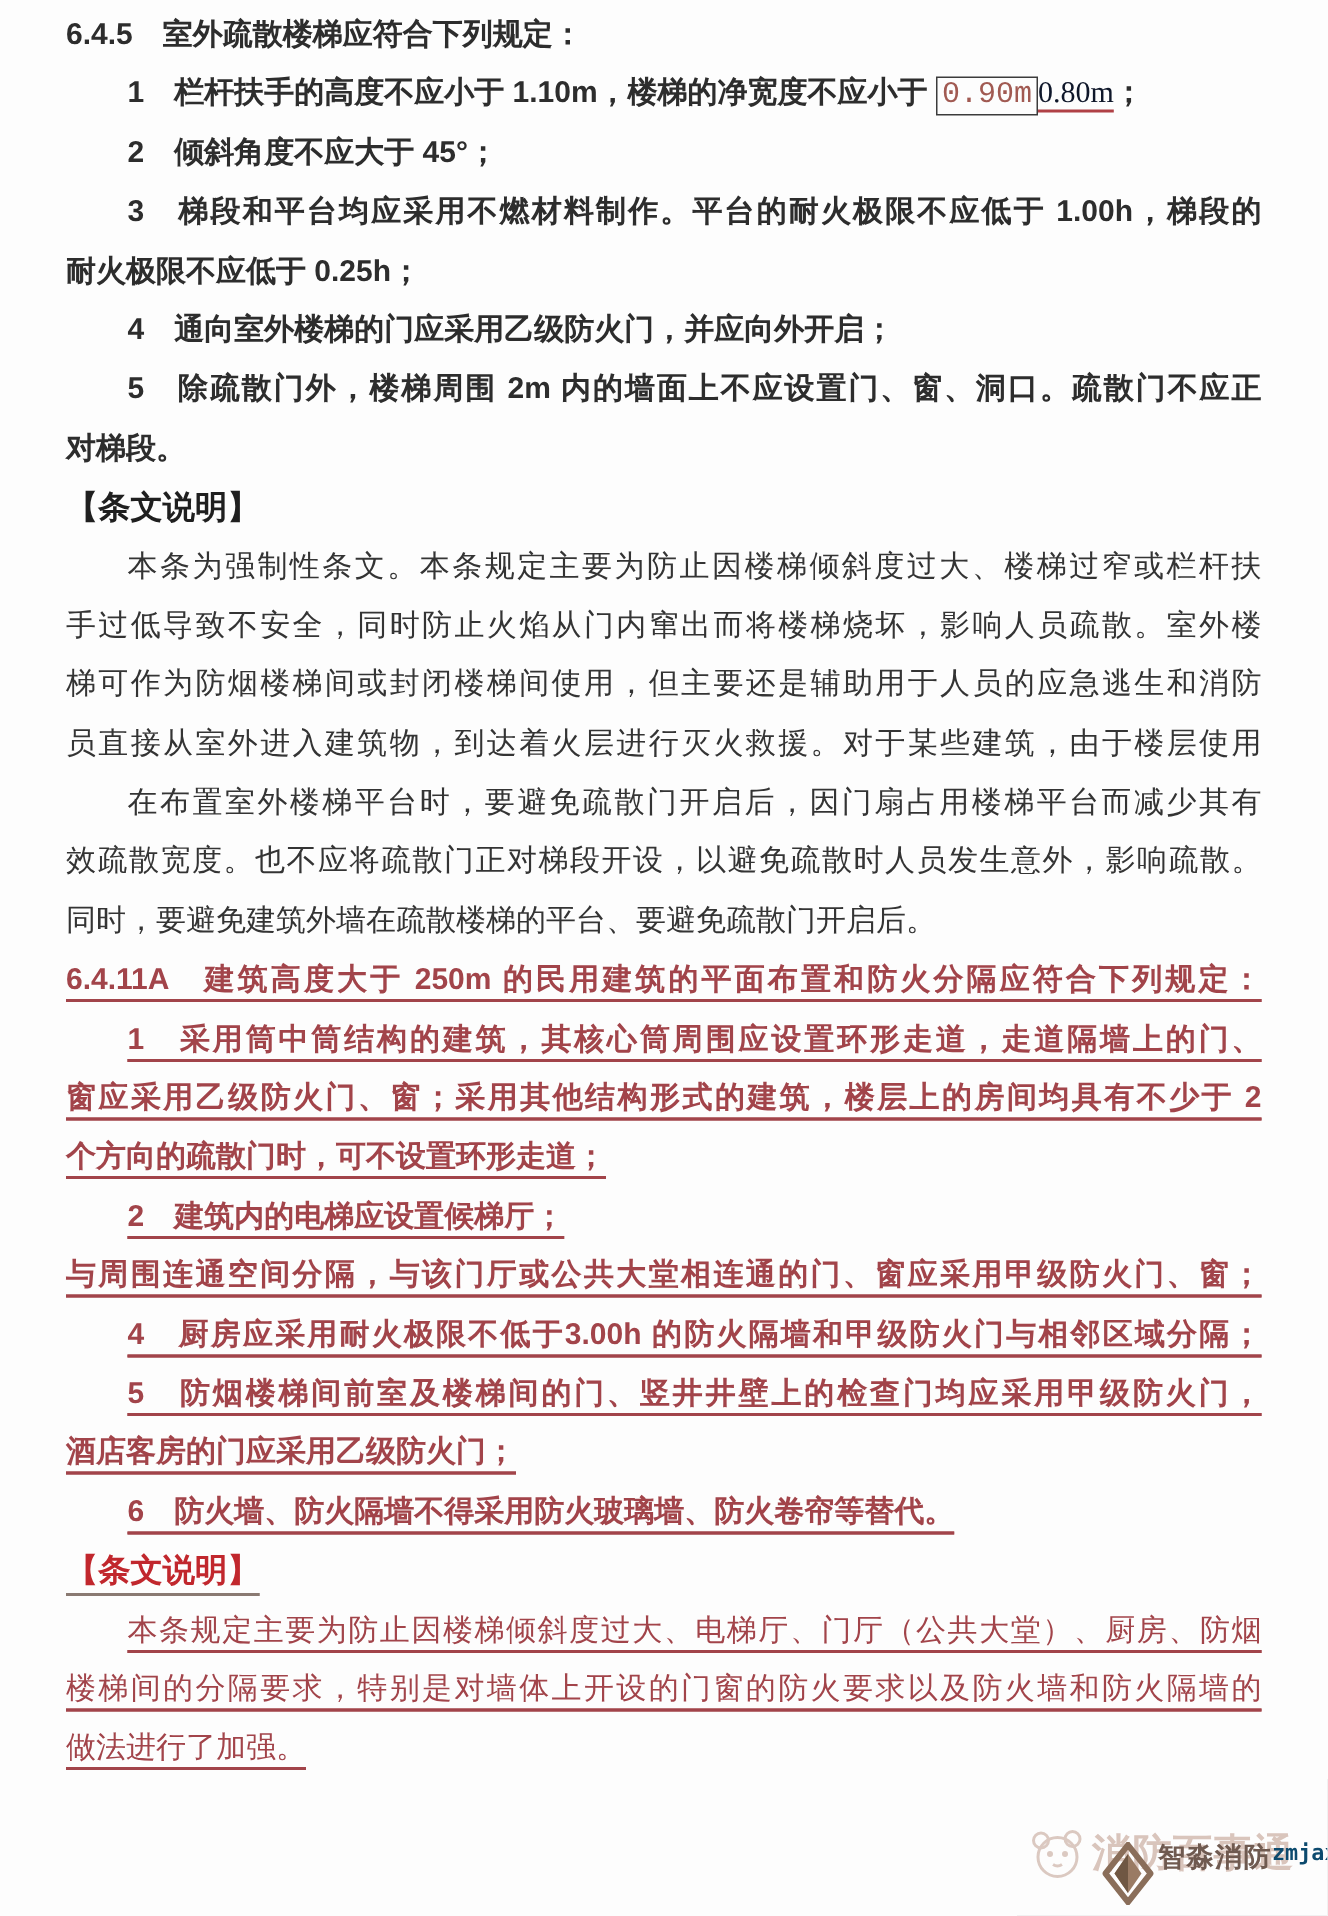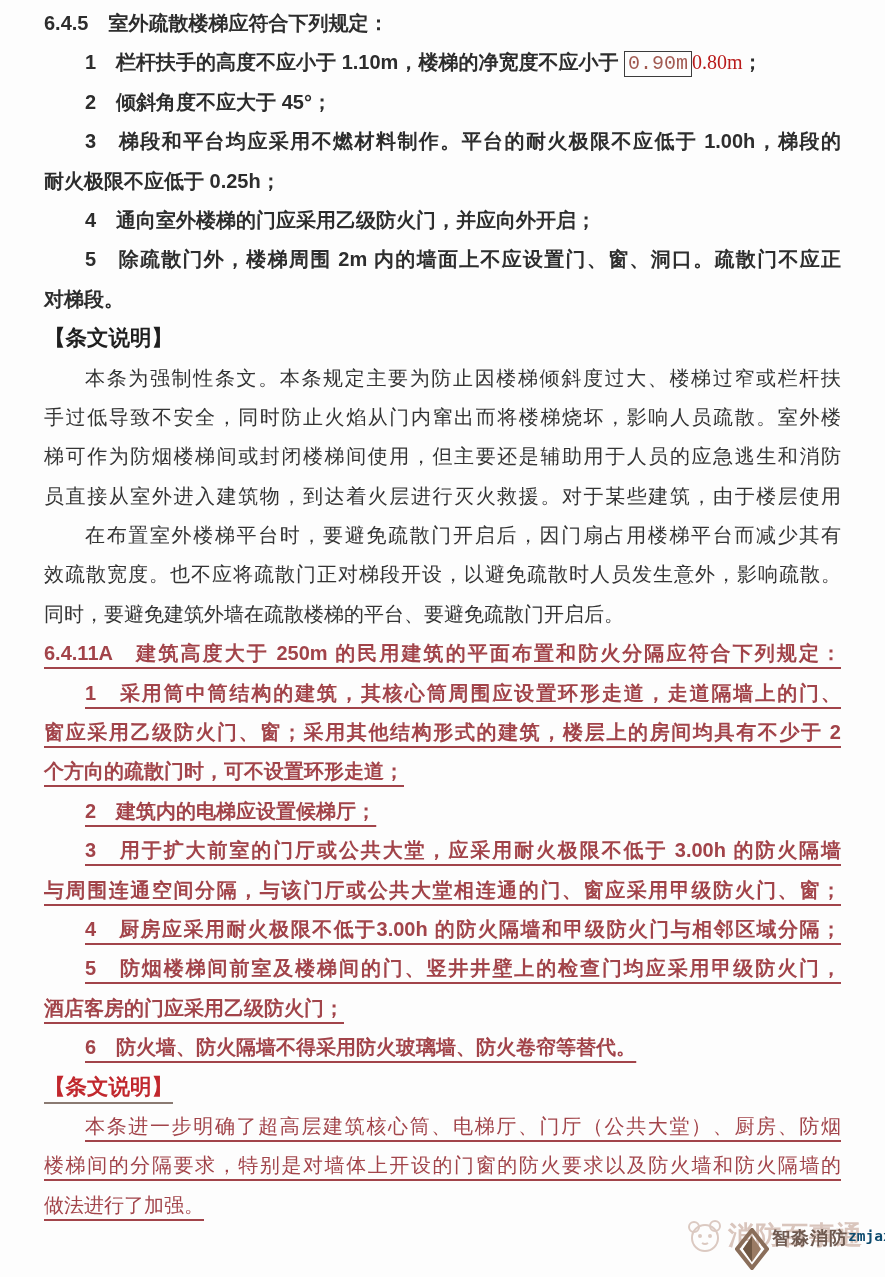--- a/index.html
+++ b/index.html
@@ -64,23 +64,24 @@
     display:inline-block;
     line-height:1.2;
     padding:0 3px;
     border:1.5px solid #3c3c3c;
     color:#a15a52;
     font-family:Liberation Mono, monospace;
     font-weight:normal;
   }
   
   .new{
-    color:#b91c1c;
+    color:#0f172a;
     font-family:"Liberation Serif","DejaVu Serif",serif;
     font-weight:normal;
+    text-decoration:underline;
     text-decoration-color:#b04146;
     text-decoration-thickness:1.5px;
     text-underline-offset:5px;
   }
   
   .watermark{position:absolute;right:4px;bottom:0;width:200px;height:62px;pointer-events:none;}
   .wm-light{
     position:absolute;left:0;top:2px;
     display:flex;align-items:center;gap:3px;
     color:#d6bfb6;opacity:.9;
@@ -123,28 +124,27 @@
       <div class="line s fill"><span class="seg">梯可作为防烟楼梯间或封闭楼梯间使用，但主要还是辅助用于人员的应急逃生和消防</span></div>
       <div class="line s fill"><span class="seg">员直接从室外进入建筑物，到达着火层进行灭火救援。对于某些建筑，由于楼层使用</span></div>
       <div class="line s ind fill"><span class="seg">在布置室外楼梯平台时，要避免疏散门开启后，因门扇占用楼梯平台而减少其有</span></div>
       <div class="line s fill"><span class="seg">效疏散宽度。也不应将疏散门正对梯段开设，以避免疏散时人员发生意外，影响疏散。</span></div>
       <div class="line s"><span class="seg">同时，要避免建筑外墙在疏散楼梯的平台、要避免疏散门开启后。</span></div>
       <div class="line r fill"><span class="seg">6.4.11A　建筑高度大于 250m 的民用建筑的平面布置和防火分隔应符合下列规定：</span></div>
       <div class="line r ind fill"><span class="seg">1　采用筒中筒结构的建筑，其核心筒周围应设置环形走道，走道隔墙上的门、</span></div>
       <div class="line r fill"><span class="seg">窗应采用乙级防火门、窗；采用其他结构形式的建筑，楼层上的房间均具有不少于 2</span></div>
       <div class="line r"><span class="seg">个方向的疏散门时，可不设置环形走道；</span></div>
       <div class="line r ind"><span class="seg">2　建筑内的电梯应设置候梯厅；</span></div>
-      <div class="line r ind fill"><span class="seg">3　用于扩大前室的门厅或公共大堂，应采用耐火极限不低于 3.00h 的防火隔墙</span></div>
       <div class="line r fill"><span class="seg">与周围连通空间分隔，与该门厅或公共大堂相连通的门、窗应采用甲级防火门、窗；</span></div>
       <div class="line r ind fill"><span class="seg">4　厨房应采用耐火极限不低于3.00h 的防火隔墙和甲级防火门与相邻区域分隔；</span></div>
       <div class="line r ind fill"><span class="seg">5　防烟楼梯间前室及楼梯间的门、竖井井壁上的检查门均应采用甲级防火门，</span></div>
       <div class="line r"><span class="seg">酒店客房的门应采用乙级防火门；</span></div>
       <div class="line r ind"><span class="seg">6　防火墙、防火隔墙不得采用防火玻璃墙、防火卷帘等替代。</span></div>
       <div class="line rb"><span class="seg">【条文说明】</span></div>
-      <div class="line rs ind fill"><span class="seg">本条进一步明确了超高层建筑核心筒、电梯厅、门厅（公共大堂）、厨房、防烟</span></div>
+      <div class="line rs ind fill"><span class="seg">本条规定主要为防止因楼梯倾斜度过大、电梯厅、门厅（公共大堂）、厨房、防烟</span></div>
       <div class="line rs fill"><span class="seg">楼梯间的分隔要求，特别是对墙体上开设的门窗的防火要求以及防火墙和防火隔墙的</span></div>
       <div class="line rs"><span class="seg">做法进行了加强。</span></div>
     </div>
 
   <div class="watermark">
     <div class="wm-light">
       <svg width="44" height="36" viewBox="0 0 44 36">
         <circle cx="24" cy="21" r="13" fill="none" stroke="#d8c4bb" stroke-width="2"></circle>
         <circle cx="13" cy="10" r="5" fill="none" stroke="#d8c4bb" stroke-width="2"></circle>
         <circle cx="34" cy="9" r="5" fill="none" stroke="#d8c4bb" stroke-width="2"></circle>

